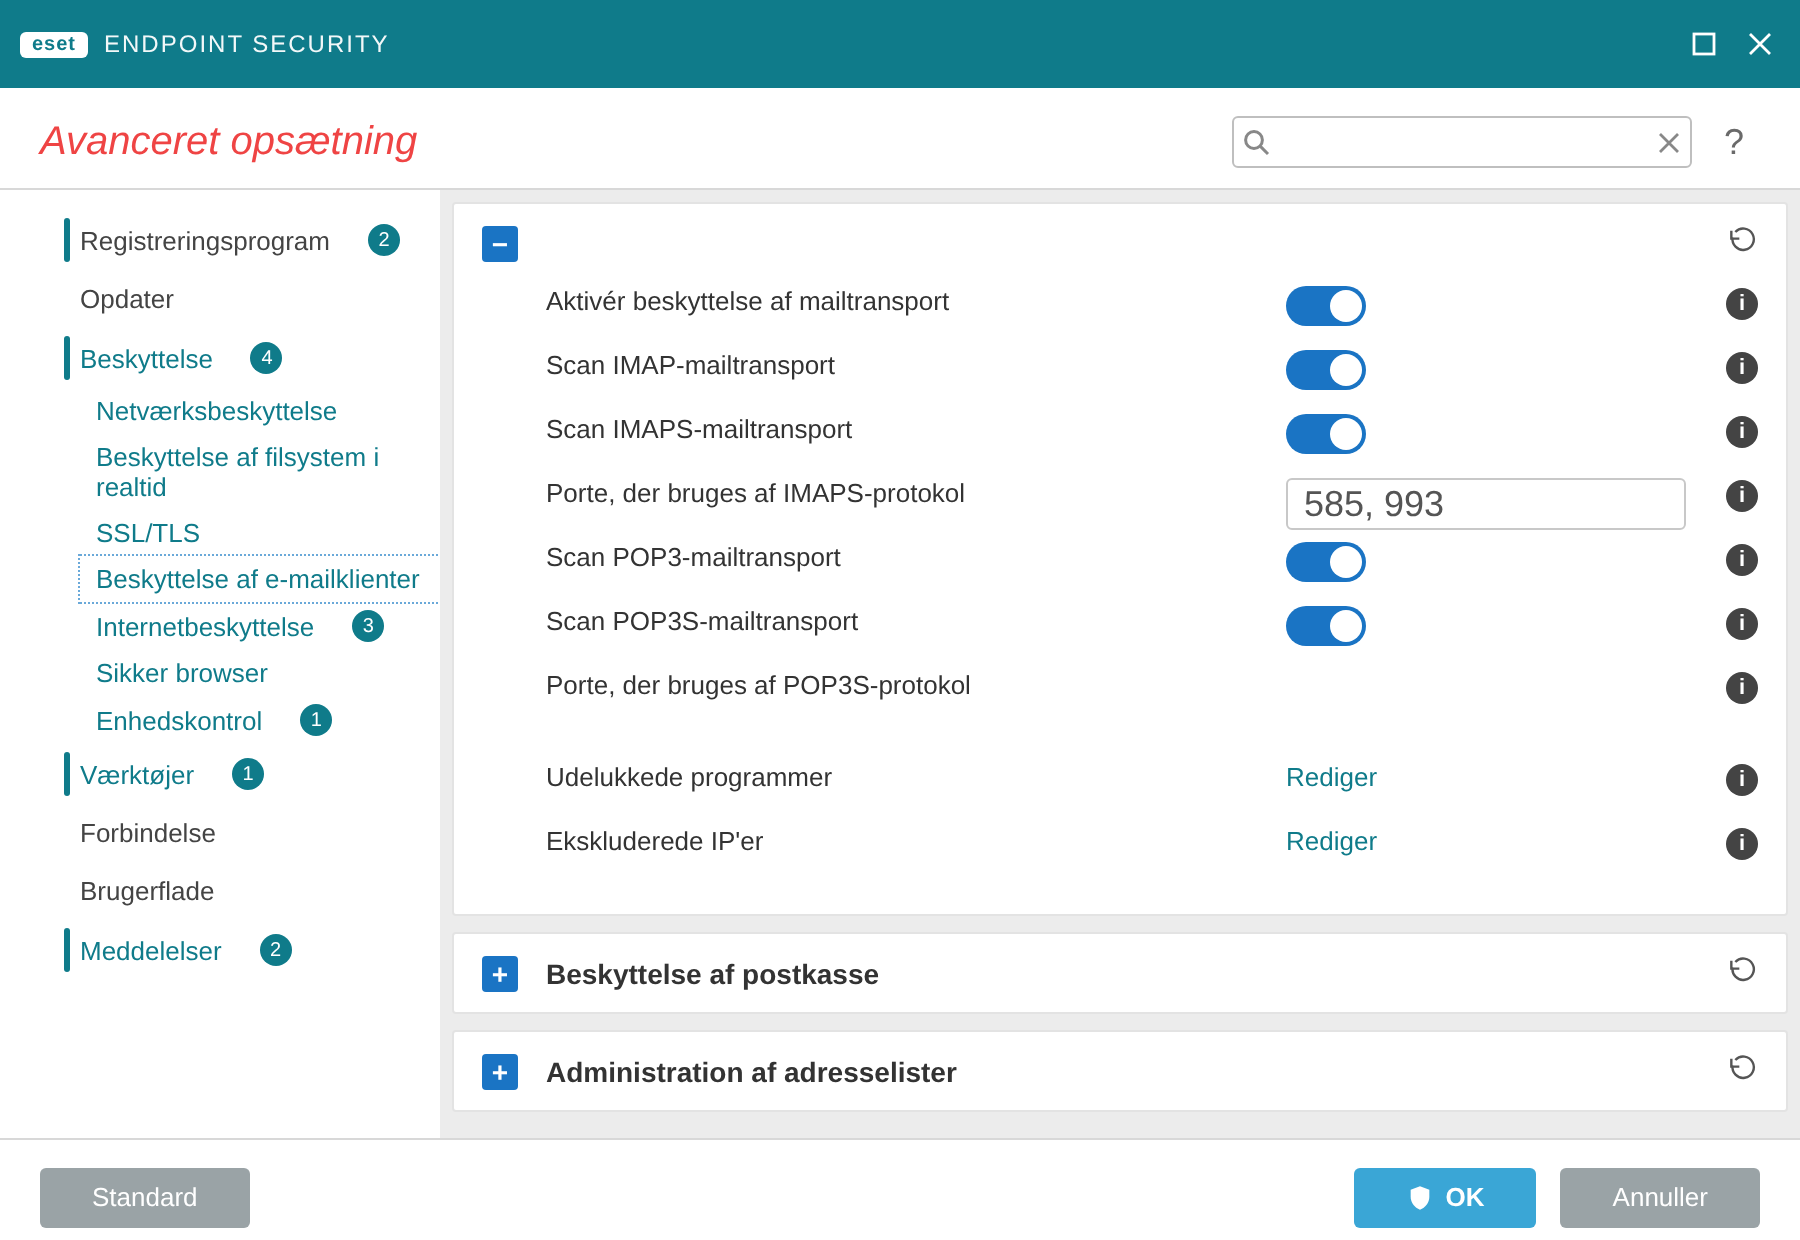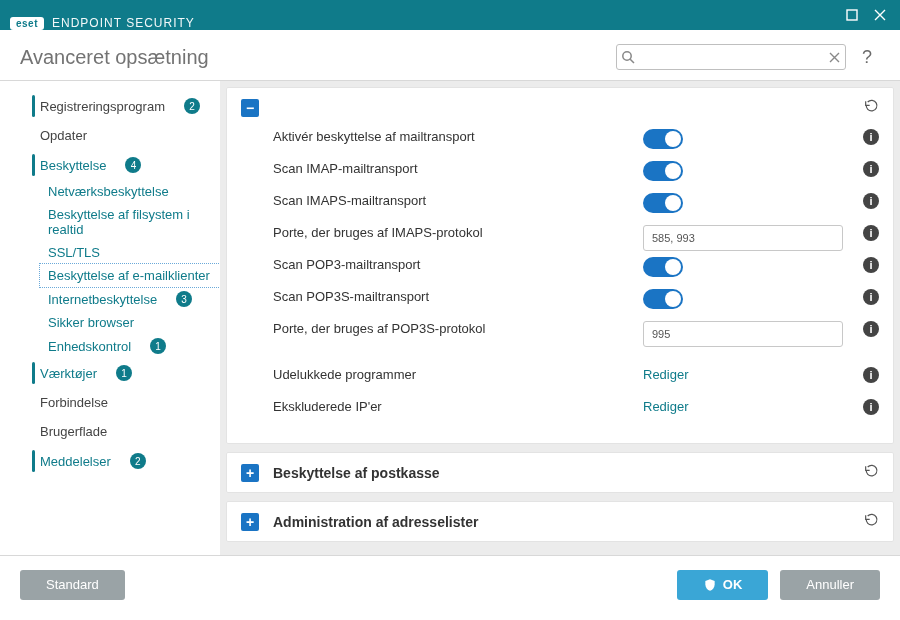--- a/index.html
+++ b/index.html
@@ -10,31 +10,31 @@
     --text-dark: #3a3a3a;
     --text-mid: #4a4a4a;
     --panel-bg: #ffffff;
     --body-bg: #f4f4f4;
     --border: #d8d8d8;
     --toggle-on: #1a74c4;
     --btn-gray: #9aa3a6;
     --btn-teal: #3aa6d6;
   }
   
-  .titlebar { height: 30px; background: var(--teal); color:#fff; display:flex; align-items:flex-end; padding:0 6px 0 10px; font-size:12px; }
+  .titlebar { height: 44px; background: var(--teal); color:#fff; display:flex; align-items:center; padding:0 6px 0 10px; font-size:12px; }
   .titlebar .brand { display:flex; align-items:center; gap:8px; }
   .titlebar .brand-badge { background:#fff; color:var(--teal); font-weight:700; font-size:10px; padding:1px 6px; border-radius:3px; letter-spacing:0.5px; }
   .titlebar .brand-text { font-weight:300; letter-spacing:1px; font-size:12px; opacity:0.95; }
   .titlebar .spacer { flex:1; }
   .titlebar .winbtn { width:28px; height:30px; display:flex; align-items:center; justify-content:center; cursor:pointer; }
   .titlebar svg { width:12px; height:12px; stroke:#fff; stroke-width:1.4; fill:none; }
 
   
   .toparea { display:flex; align-items:center; padding:14px 20px 10px 20px; border-bottom:1px solid var(--border); }
-  .toparea h1 { font-size:20px; color:#737373; font-weight:400; }
+  .toparea h1 { font-size:20px; color:#ef4444; font-weight:400;font-style:italic; }
   .toparea .grow { flex:1; }
   .searchbox { position:relative; width:230px; height:26px; border:1px solid #bfbfbf; border-radius:3px; display:flex; align-items:center; }
   .searchbox .sicon { width:22px; display:flex; align-items:center; justify-content:center; color:#888; }
   .searchbox input { flex:1; border:none; outline:none; font-size:12px; height:22px; padding:0 2px; background:transparent; }
   .searchbox .clear { width:22px; display:flex; align-items:center; justify-content:center; cursor:pointer; color:#888; }
   .helpbtn { width:26px; text-align:center; color:#6a6a6a; font-size:18px; margin-left:8px; cursor:pointer; }
 
   
   .body { display:flex; height:calc(620px - 30px - 58px - 58px); }
   .sidebar { width:220px; padding:10px 0 10px 8px; font-size:13px; color:#444; overflow:hidden; }
@@ -57,21 +57,21 @@
   .sqicon { width:18px; height:18px; background:var(--blue); border-radius:2px; display:flex; align-items:center; justify-content:center; color:#fff; font-weight:700; font-size:14px; flex-shrink:0; }
   .panel-body { padding:2px 14px 12px 46px; }
   .row { display:flex; align-items:flex-start; min-height:32px; font-size:13px; color:#333; }
   .row .label { flex:1; }
   .row .ctrl { width:210px; }
   .row .info { width:26px; text-align:right; color:#444; }
   .row .link { width:210px; }
   .row a.editlink { color:var(--teal); text-decoration:none; font-size:13px; }
   .toggle { width:40px; height:20px; border-radius:10px; background:var(--toggle-on); position:relative; cursor:pointer; }
   .toggle::after { content:""; position:absolute; width:16px; height:16px; background:#fff; border-radius:50%; top:2px; right:2px; }
-  input.txt { width:200px; height:26px; border:1px solid #c8c8c8; border-radius:3px; padding:0 8px; font-size:11px; color:#555; background:#fff; }
+  input.txt { width:200px; height:26px; border:1px solid #c8c8c8; border-radius:3px; padding:0 8px; font-size:18px; color:#555; background:#fff; }
   .spacer-row { height:14px; }
   .icon-i { width:16px; height:16px; border-radius:50%; background:#444; color:#fff; font-size:11px; font-weight:700; display:inline-flex; align-items:center; justify-content:center; font-style:normal; }
   .revert svg { width:16px; height:16px; fill:none; stroke:#555; stroke-width:1.8; }
 
   
   .footer { height:58px; display:flex; align-items:center; padding:0 20px; gap:12px; border-top:1px solid var(--border); }
   .footer .grow { flex:1; }
   .btn { height:30px; padding:0 26px; border:none; border-radius:3px; font-size:13px; color:#fff; cursor:pointer; display:inline-flex; align-items:center; gap:6px; }
   .btn-gray { background:var(--btn-gray); }
   .btn-ok { background:var(--btn-teal); font-weight:600; }
@@ -216,21 +216,20 @@
             </div>
             <div class="row">
               <div class="label">Scan POP3S-mailtransport</div>
               <div class="ctrl">
                 <div class="toggle"></div>
               </div>
               <div class="info"><span class="icon-i">i</span></div>
             </div>
             <div class="row">
               <div class="label">Porte, der bruges af POP3S-protokol</div>
-              <div class="ctrl"><input class="txt" type="text" value="995" style=""></div>
               <div class="info"><span class="icon-i">i</span></div>
             </div>
             <div class="spacer-row"></div>
             <div class="row">
               <div class="label">Udelukkede programmer</div>
               <div class="link"><a href="#" class="editlink">Rediger</a></div>
               <div class="info"><span class="icon-i">i</span></div>
             </div>
             <div class="row">
               <div class="label">Ekskluderede IP'er</div>

